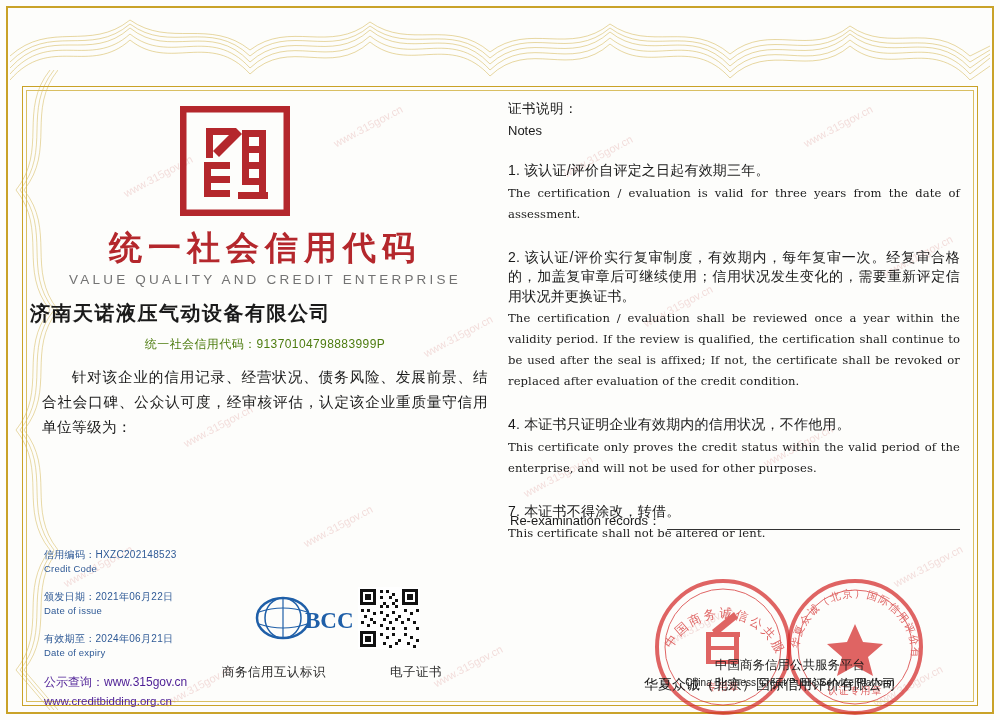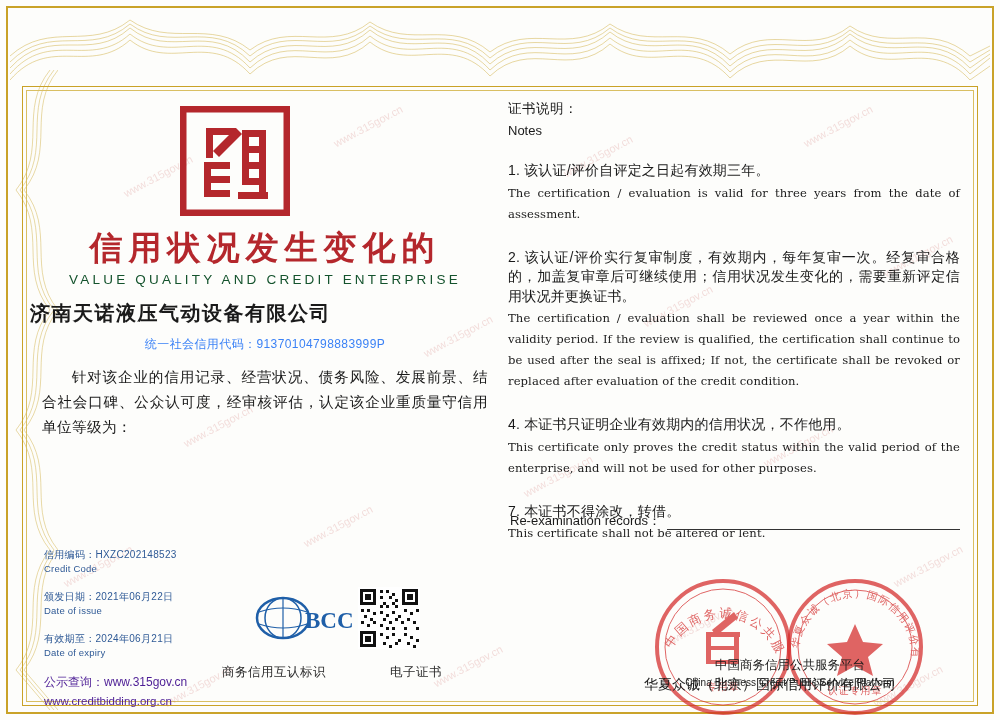--- a/index.html
+++ b/index.html
@@ -79,41 +79,41 @@
     color: #b4272c;
     white-space: nowrap;
   }
   .title-en {
     position: absolute;
     left: 0; top: 176px;
     width: 470px;
     text-align: center;
     font-size: 13.5px;
     letter-spacing: 3.2px;
-    color: #14532d;
+    color: #737373;
     white-space: nowrap;
   }
   .company-name {
     position: absolute;
     left: 0; top: 204px;
     width: 470px;
     font-family: "DejaVu Serif", serif;
     font-size: 20px;
     font-weight: bold;
     letter-spacing: 1.5px;
     color: #1a1a1a;
     white-space: nowrap;
   }
   .credit-code-line {
     position: absolute;
     left: 0; top: 240px;
     width: 470px;
     text-align: center;
     font-size: 12px;
-    color: #3b82f6;
+    color: #4d7c0f;
     letter-spacing: 0.4px;
   }
   .body-text {
     position: absolute;
     left: 12px; top: 268px;
     width: 446px;
     font-family: "DejaVu Serif", serif;
     font-size: 14.6px;
     line-height: 25px;
     color: #1a1a1a;
@@ -351,21 +351,21 @@
         <rect x="62" y="24" width="24" height="7"></rect>
         <rect x="62" y="40" width="24" height="7"></rect>
         <rect x="62" y="56" width="24" height="7"></rect>
         <rect x="62" y="72" width="24" height="7"></rect>
         <rect x="62" y="24" width="7" height="55"></rect>
         <rect x="79" y="24" width="7" height="62"></rect>
         <rect x="58" y="86" width="30" height="7"></rect>
       </g>
     </svg>
 
-    <div class="title-cn">信用状况发生变化的</div>
+    <div class="title-cn">统一社会信用代码</div>
     <div class="title-en">VALUE QUALITY AND CREDIT    ENTERPRISE</div>
     <div class="company-name">济南天诺液压气动设备有限公司</div>
     <div class="credit-code-line">统一社会信用代码：91370104798883999P</div>
 
     <div class="body-text"><span class="indent"></span><span>针对该企业的信用记录、经营状况、债务风险、发展前景、结合社会口碑、公众认可度，经审核评估，认定该企业重质量守信用单位等级为：</span></div>
 
 
     <div class="meta">
       <div class="meta-row">
         <div class="meta-cn">信用编码：HXZC202148523</div>

